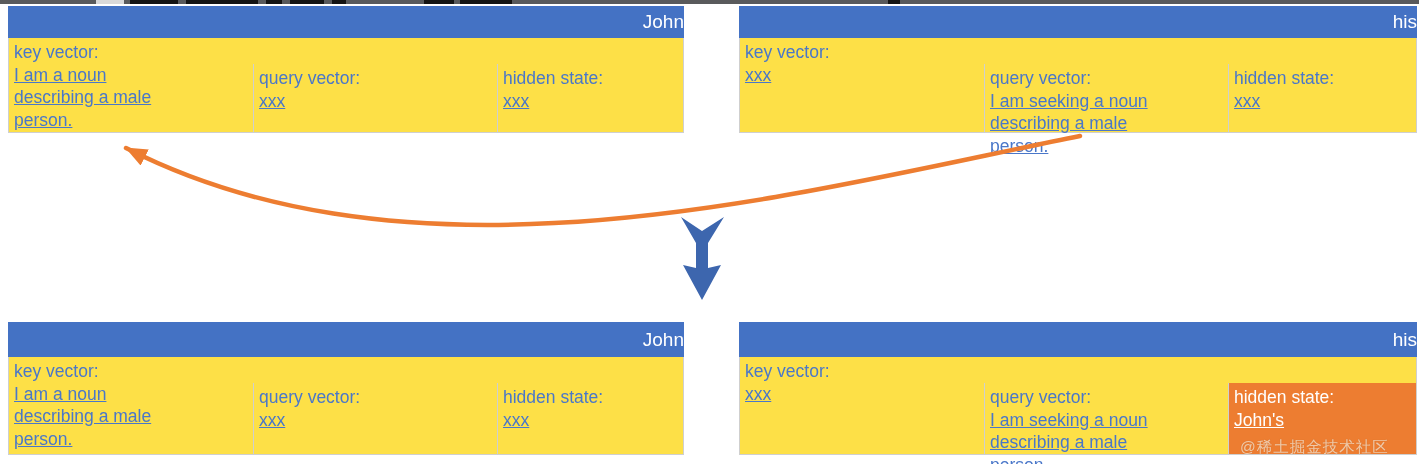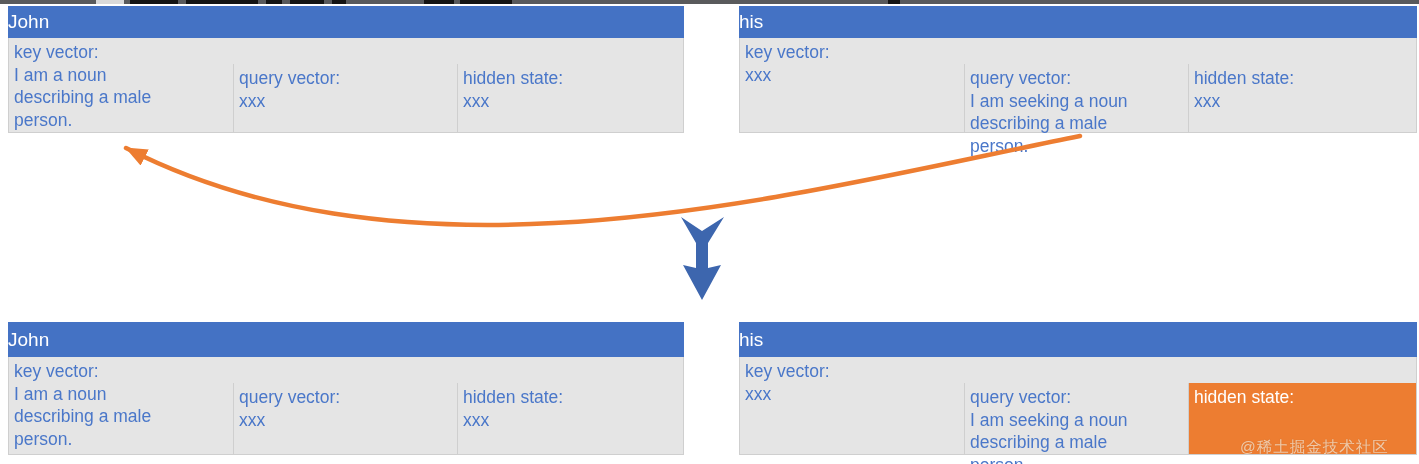--- a/index.html
+++ b/index.html
@@ -16,34 +16,34 @@
     position:relative;width:1419px;height:464px;background:#ffffff;overflow:hidden;
   }
   
   .topstrip{position:absolute;left:0;top:0;width:1419px;height:4px;background:#595a5c;}
   .topstrip .frag{position:absolute;top:0;height:4px;background:#141414;}
   .topstrip .lfrag{position:absolute;top:0;height:4px;background:#d9d9d9;}
 
   
   .wtable{position:absolute;}
   .thead{
-    background:var(--header_blue);color:#ffffff;text-align:left;
+    background:var(--header_blue);color:#ffffff;text-align:right;
     font-size:19px;height:32px;line-height:32px;
   }
   .thead.tall{height:35px;line-height:35px;}
   .tbody{
-    display:flex;border:1px solid var(--border_gray);border-top:none;background:#e5e5e5;
+    display:flex;border:1px solid var(--border_gray);border-top:none;background:#fde047;gap:20px;
   }
   .tcell{
     width:224px;flex:0 0 224px;padding:3px 6px 0 5px;overflow:visible;
     color:var(--cell_text_blue);font-size:17.5px;line-height:22.5px;
   }
   .tcell + .tcell{border-left:1px solid var(--border_gray);margin-top:26px;}
   .tcell.last{width:auto;flex:1 1 auto;}
-  .clines{white-space:pre-line;}
+  .clines{white-space:pre-line;text-decoration:underline;}
   .tcell.hl{background:var(--orange);color:#ffffff;}
 
   .tbody.h95{height:95px;}
   .tbody.h98{height:98px;}
 
   
   .overlay{position:absolute;left:0;top:0;pointer-events:none;}
   .orange-arrow{fill:none;stroke:var(--orange);stroke-width:4.5;stroke-linecap:round;}
   .ah-p{fill:var(--orange);}
   .blue-arrow{fill:var(--arrow_blue);stroke:none;}
@@ -139,20 +139,21 @@
         <div class="clines">xxx</div>
       </div>
       <div class="tcell">
         <div>query vector:</div>
         <div class="clines">I am seeking a noun
 describing a male
 person.</div>
       </div>
       <div class="tcell last hl">
         <div>hidden state:</div>
+        <div class="clines">John's</div>
       </div>
     </div>
   </div>
 
   <svg class="overlay" width="1419" height="464" viewBox="0 0 1419 464" aria-hidden="true">
     <defs>
       <marker id="ah" markerUnits="userSpaceOnUse" markerWidth="26" markerHeight="22" refX="21" refY="9" orient="auto">
         <path class="ah-p" d="M0,0 L22,9 L0,18 Z"></path>
       </marker>
     </defs>

